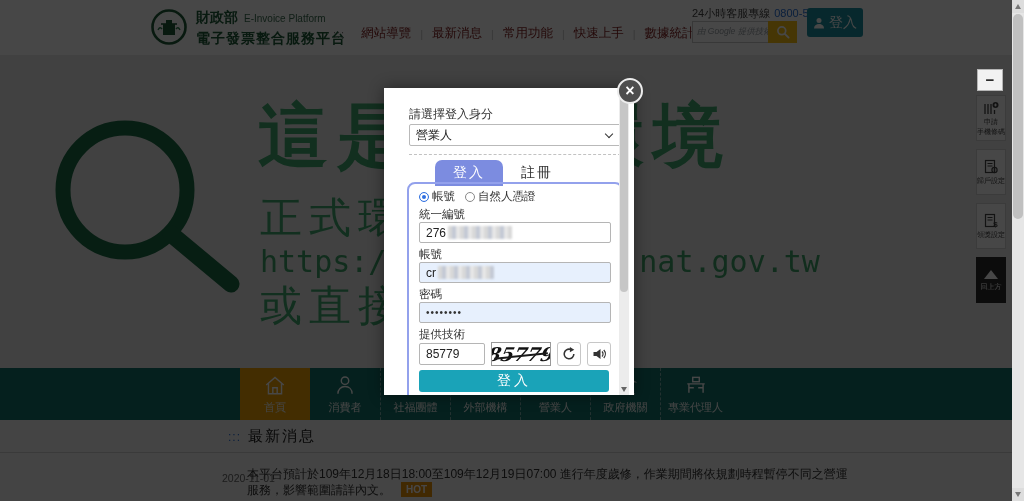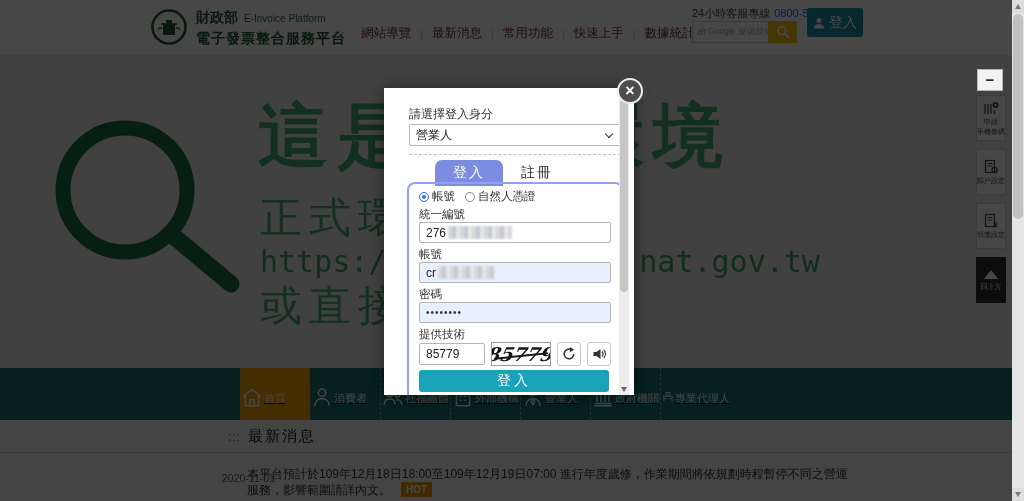--- a/index.html
+++ b/index.html
@@ -45,22 +45,22 @@
          display:flex;flex-direction:column;align-items:center;justify-content:center;gap:2px;
          font-size:7px;color:#444;text-align:center;line-height:8px;cursor:pointer;z-index:1;}
   .sp1{top:95px;}.sp2{top:149px;}.sp3{top:203px;}
   .sp4{top:257px;background:#2e2e2e;color:#fff;border-color:#2e2e2e;}
   .sp4 .tri{width:0;height:0;border-left:7px solid transparent;border-right:7px solid transparent;
             border-bottom:9px solid #fff;margin-bottom:2px;}
 
   
   .bnav{position:absolute;left:0;top:368px;width:1012px;height:52px;background:#15726c;z-index:1;}
   .bnav-row{position:absolute;left:240px;top:0;height:52px;display:flex;}
-  .bn-item{width:70px;height:52px;display:flex;flex-direction:row;align-items:center;
-           padding-top:5px;cursor:pointer;position:relative;text-decoration:underline;}
+  .bn-item{width:70px;height:52px;display:flex;flex-direction:column;align-items:center;
+           padding-top:5px;cursor:pointer;position:relative;}
   .bn-item + .bn-item{border-left:1px dashed rgba(255,255,255,0.45);}
   .bn-item.active{background:#f1a206;border-left:none;}
   .bn-item.active + .bn-item{border-left:none;}
   .bn-label{font-size:11px;color:#f2f7f5;margin-top:3px;white-space:nowrap;}
 
   
   .news{position:absolute;left:0;top:420px;width:1012px;height:81px;background:#f3f3f3;z-index:1;}
   .news-akey{position:absolute;left:228px;top:10px;font-size:12px;color:#2a72d8;letter-spacing:1px;}
   .news-h{position:absolute;left:248px;top:7px;font-size:15px;color:#222;letter-spacing:2px;}
   .news-div{position:absolute;left:0;top:32px;width:1012px;border-bottom:1px solid #cfcfcf;}

